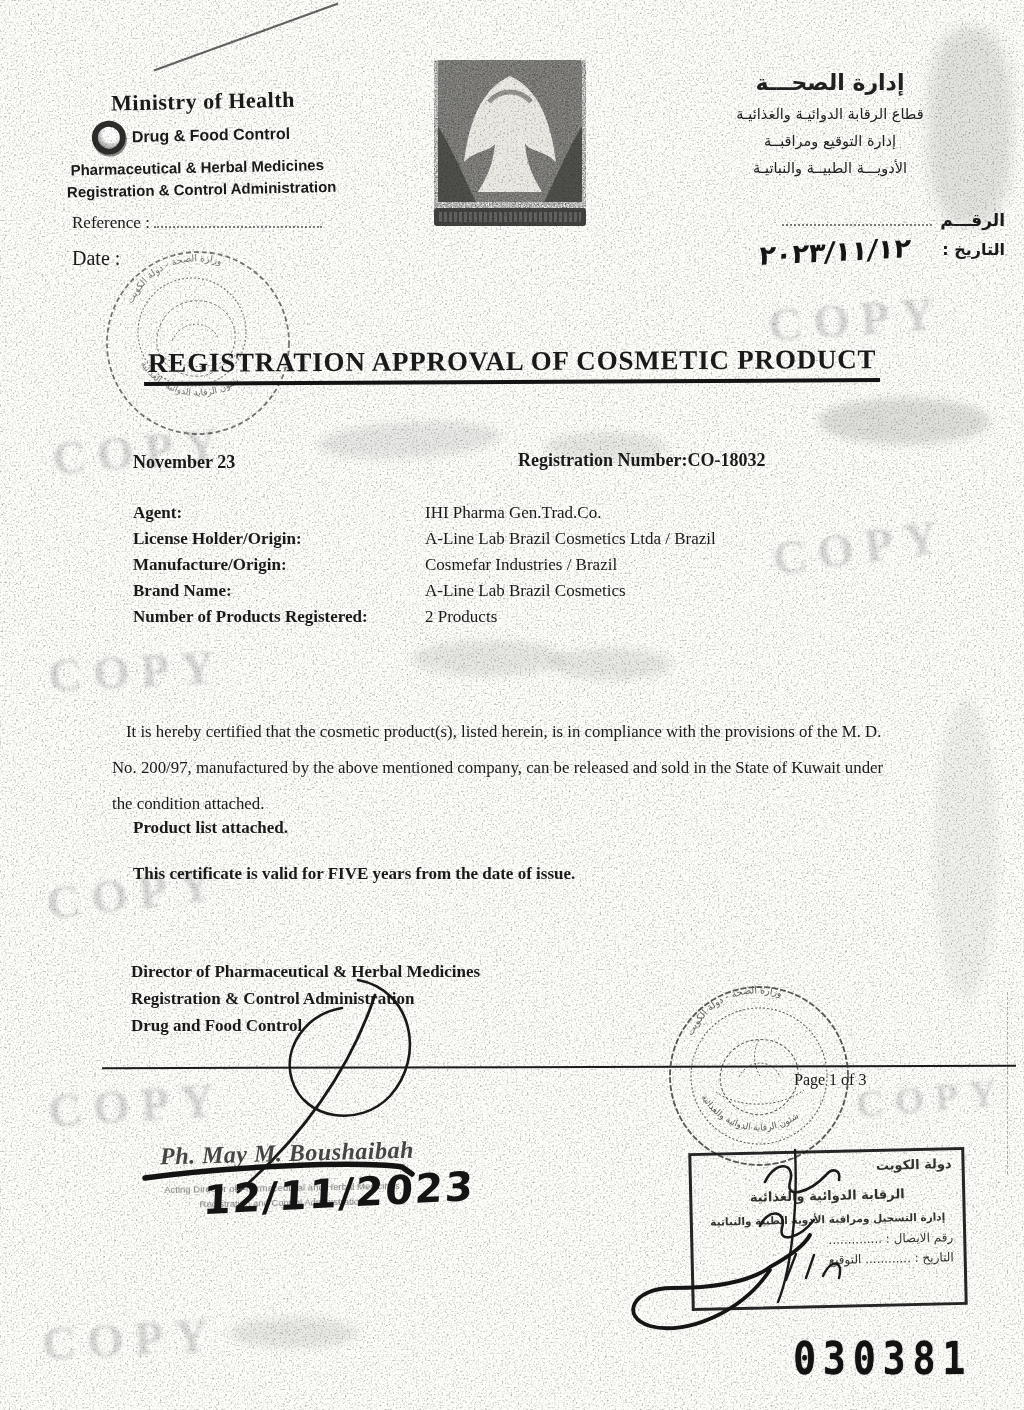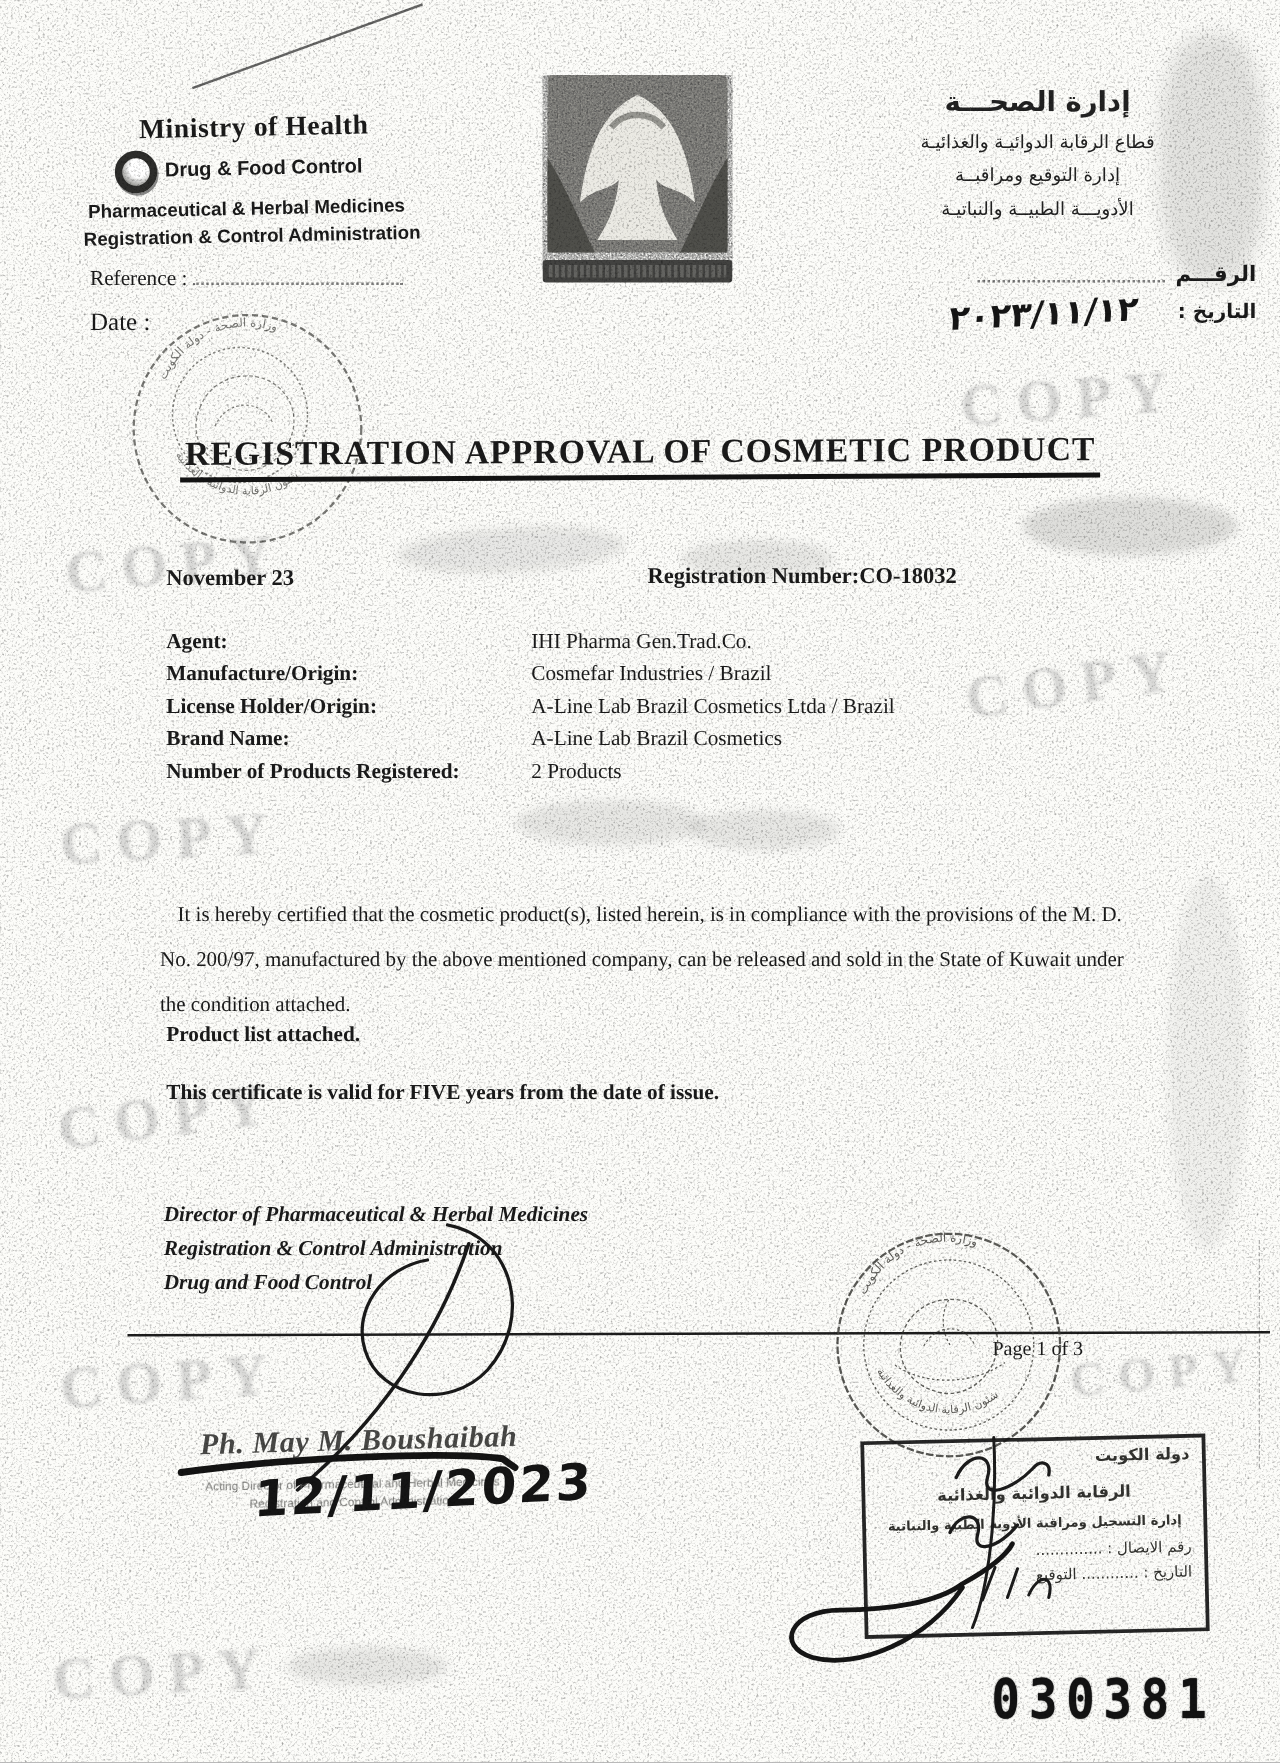--- a/index.html
+++ b/index.html
@@ -41,25 +41,25 @@
   .doc-title span{display:inline-block; font-weight:bold; font-size:27px; letter-spacing:.8px;
     border-bottom:4px solid #141414; padding:0 4px 3px 4px; transform:rotate(-.3deg);}
   
   .issue-date{left:133px; top:452px; font-weight:bold; font-size:18px;}
   .reg-number{left:518px; top:450px; font-weight:bold; font-size:18px;}
   
   .details{left:133px; top:500px; font-size:17px;}
   .details .drow{display:flex; line-height:26px;}
   .details .dlabel{font-weight:bold; width:292px; flex:0 0 auto;}
   
-  .para{left:128px; top:714px; width:784px; font-size:16.8px; line-height:2.15; text-indent:14px;}
+  .para{left:112px; top:714px; width:784px; font-size:16.8px; line-height:2.15; text-indent:14px;}
   .plist{left:133px; top:818px; font-weight:bold; font-size:17px;}
   .validity{left:133px; top:864px; font-weight:bold; font-size:17px;}
   
-  .director{left:131px; top:958px; font-weight:bold; font-size:17px; line-height:27px;font-style:italic;}
+  .director{left:131px; top:958px; font-weight:bold; font-size:17px; line-height:27px;}
   .rule{left:102px; top:1066px; width:914px; height:2.4px; background:#1d1d1d; transform:rotate(-.15deg);}
   .page-label{left:794px; top:1071px; font-size:16px;}
   .vdash{left:1007px; top:992px; height:182px; border-left:1.6px dashed #555; opacity:.45;}
   .signer-name{left:160px; top:1140px; font-style:italic; font-weight:bold; font-size:24px;
     transform:rotate(-1.5deg); color:#30302e; opacity:.88; letter-spacing:.5px;}
   .stamp-small{left:148px; top:1180px; width:268px; text-align:center;
     font-family:"Liberation Sans", sans-serif; font-size:9.5px; line-height:15px;
     color:#5f5f5c; transform:rotate(-1deg); opacity:.8; filter:blur(.3px);}
   .hand-date{left:203px; top:1170px; font-family:"DejaVu Sans", sans-serif; font-weight:bold;
     font-size:40px; transform:rotate(-3deg) skewX(-6deg); color:#151515; letter-spacing:2px;}
@@ -184,26 +184,26 @@
   <div class="abs reg-number">
     <span>Registration Number:</span><span>CO-18032</span>
   </div>
 
   <div class="abs details">
     <div class="drow">
       <span class="dlabel">Agent:</span>
       <span>IHI Pharma Gen.Trad.Co.</span>
     </div>
     <div class="drow">
+      <span class="dlabel">License Holder/Origin:</span>
+      <span>A-Line Lab Brazil Cosmetics Ltda / Brazil</span>
+    </div>
+    <div class="drow">
       <span class="dlabel">Manufacture/Origin:</span>
       <span>Cosmefar Industries / Brazil</span>
-    </div>
-    <div class="drow">
-      <span class="dlabel">License Holder/Origin:</span>
-      <span>A-Line Lab Brazil Cosmetics Ltda / Brazil</span>
     </div>
     <div class="drow">
       <span class="dlabel">Brand Name:</span>
       <span>A-Line Lab Brazil Cosmetics</span>
     </div>
     <div class="drow">
       <span class="dlabel">Number of Products Registered:</span>
       <span>2 Products</span>
     </div>
   </div>

